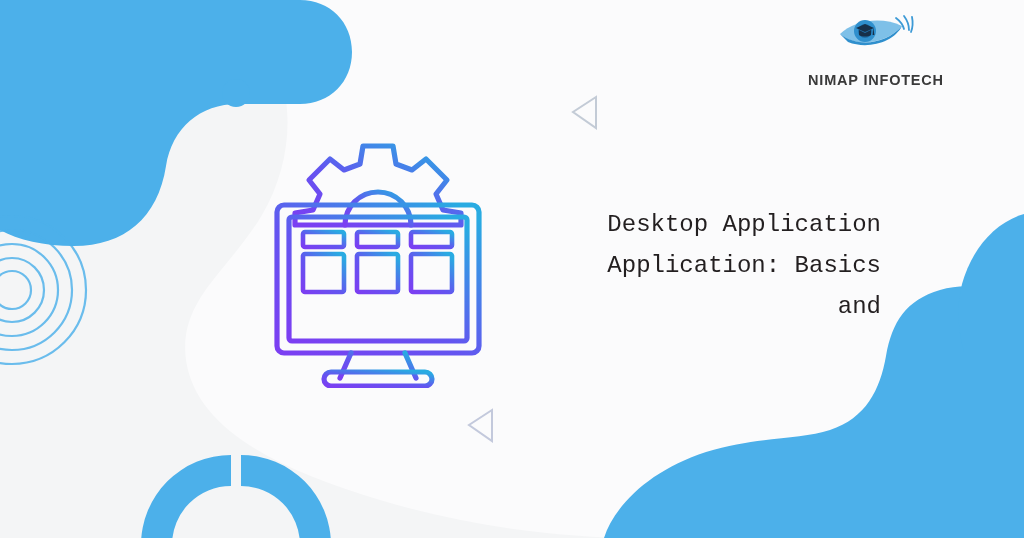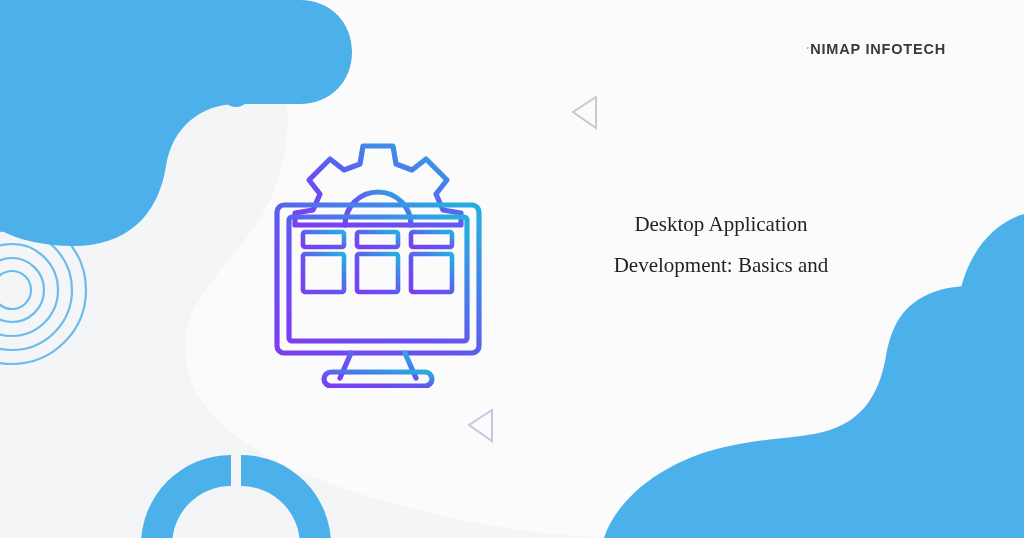--- a/index.html
+++ b/index.html
@@ -23,49 +23,49 @@
     height: 538px;
     pointer-events: none;
   }
   .logo-block {
     position: absolute;
     left: 806px;
     top: 8px;
     width: 140px;
     height: 80px;
     display: flex;
-    flex-direction: row;
+    flex-direction: column;
     align-items: center;
-    justify-content: center;
+    justify-content: space-between;
   }
   .logo-mark {
     width: 104px;
     height: 48px;
     display: block;
   }
   .logo-text {
     margin-top: 1px;
     font-size: 14.5px;
     letter-spacing: 0.8px;
     color: #3a3a3a;
     font-weight: 700;
     white-space: nowrap;
     font-family: "Liberation Sans", sans-serif;
   }
   .headline {
     position: absolute;
     left: 561px;
     top: 204px;
     width: 320px;
-    text-align: center;
-    font-size: 21px;
+    text-align: right;
+    font-size: 24px;
     line-height: 41px;
     color: #231f20;
     font-weight: 400;
-    font-family: Liberation Serif, serif;
+    font-family: Liberation Mono, monospace;
   }
   .illustration {
     position: absolute;
     left: 262px;
     top: 140px;
     width: 232px;
     height: 248px;
   }
 </style>
 </head>
@@ -202,16 +202,16 @@
         <path d="M32,20 L41,16 L50,20 L41,24 Z"></path>
         <path d="M35,22 L35,27 C38,29 44,29 47,27 L47,22 L41,25 Z"></path>
         <path d="M49.4,20.4 L50.4,27 L48.6,27 L49,20.4 Z"></path>
       </g>
     </svg>
     <div class="logo-text">NIMAP INFOTECH</div>
   </div>
 
   <div class="headline">
     <div>Desktop Application</div>
-    <div>Development: Basics and</div>
+    <div>Application: Basics and</div>
   </div>
 
 </div>
 
 </body></html>

